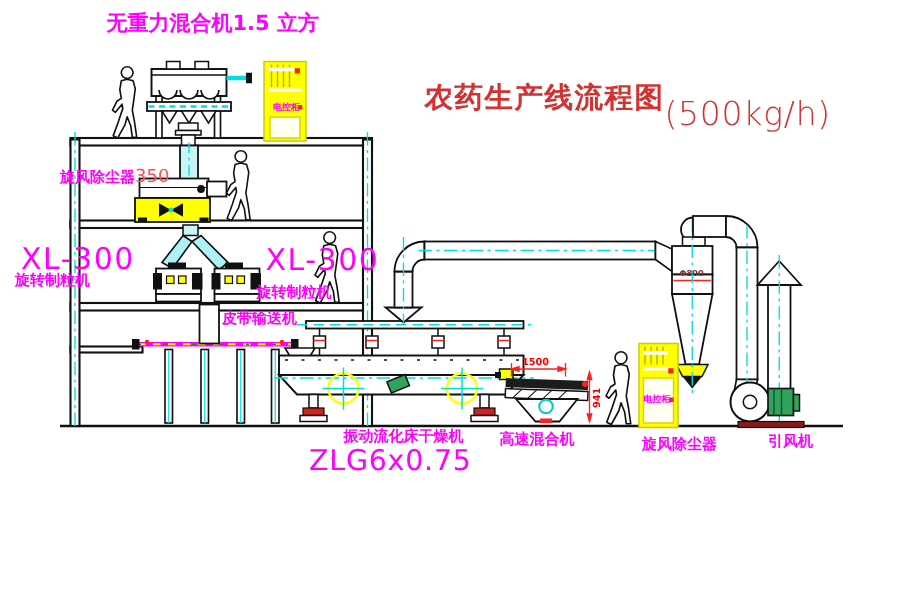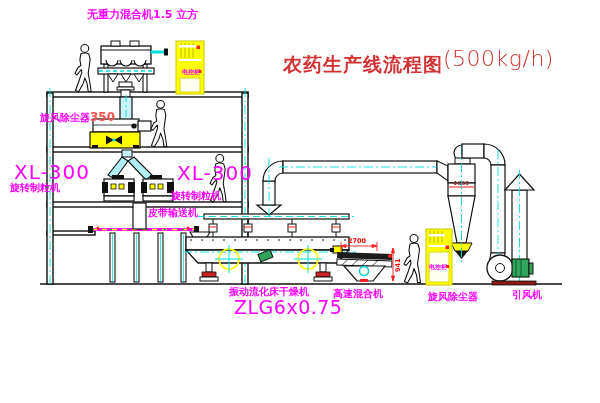--- a/index.html
+++ b/index.html
@@ -6,21 +6,21 @@
   .stage{position:relative;width:600px;height:403px;background:#ffffff;overflow:hidden;
          font-family:"DejaVu Sans", sans-serif;}
   .stage svg{position:absolute;left:0;top:0;}
   .lbl{position:absolute;white-space:nowrap;line-height:1;}
   .magenta{color:#ff00ff;}
   .small-zh{font-size:10px;font-weight:bold;letter-spacing:0px;}
   .model-big{font-size:19px;font-weight:400;letter-spacing:0.5px;}
   .xl{font-size:20px;font-weight:400;letter-spacing:1px;text-align:center;}
   .title-row{position:absolute;left:283px;top:46px;display:flex;align-items:flex-start;color:#d23232;}
   .title-zh{font-size:19px;font-weight:bold;letter-spacing:1px;padding-top:6px;}
-  .title-cap{font-size:22px;font-weight:300;letter-spacing:0.5px;}
+  .title-cap{font-size:22px;font-weight:300;letter-spacing:0.5px;margin-top:18px;}
   .dim-red{color:#ff0000;font-size:6.5px;font-weight:bold;}
   .tiny-dark{color:#803030;font-size:5.5px;font-weight:bold;}
   .cab-txt{color:#ff00ff;font-size:6px;font-weight:bold;}
   .rot90{transform:rotate(-90deg);transform-origin:left top;}
 </style>
 </head>
 <body>
 
 <div class="stage">
 
@@ -307,42 +307,42 @@
       <polygon points="393,281 391.5,276 394.5,276"></polygon>
     </g>
   </g>
 </svg>
 
 <div class="title-row">
   <span class="title-zh">农药生产线流程图</span>
   <span class="title-cap">(500kg/h)</span>
 </div>
 
-<div class="lbl magenta" style="left:87px;top:9px;font-size:11px;font-weight:bold;">无重力混合机1.5 立方</div>
+<div class="lbl magenta" style="left:71px;top:9px;font-size:14px;font-weight:bold;">无重力混合机1.5 立方</div>
 
 <div class="lbl" style="left:40px;top:108px;">
-  <span class="magenta" style="font-size:10px;font-weight:bold;">旋风除尘器</span><span style="color:#ff5050;font-size:12px;font-weight:bold;">350</span>
+  <span class="magenta" style="font-size:10px;font-weight:bold;">旋风除尘器</span><span style="color:#ff5050;font-size:12px;font-weight:normal;">350</span>
 </div>
 
 <div class="lbl magenta xl" style="left:14px;top:162px;">XL-300</div>
 <div class="lbl magenta small-zh" style="left:10px;top:183px;">旋转制粒机</div>
 
 <div class="lbl magenta xl" style="left:177px;top:163px;">XL-300</div>
 <div class="lbl magenta small-zh" style="left:171px;top:191px;">旋转制粒机</div>
 
 <div class="lbl magenta small-zh" style="left:148px;top:208px;">皮带输送机</div>
 
 <div class="lbl magenta small-zh" style="left:229px;top:287px;">振动流化床干燥机</div>
-<div class="lbl magenta model-big" style="left:234px;top:298px;">ZLG6x0.75</div>
+<div class="lbl magenta model-big" style="left:206px;top:298px;">ZLG6x0.75</div>
 
 <div class="lbl magenta small-zh" style="left:333px;top:289px;">高速混合机</div>
 
 <div class="lbl magenta small-zh" style="left:428px;top:292px;">旋风除尘器</div>
 <div class="lbl magenta small-zh" style="left:512px;top:290px;">引风机</div>
 
-<div class="lbl dim-red" style="left:348px;top:238px;">2700</div>
+<div class="lbl dim-red" style="left:348px;top:238px;">1500</div>
 <div class="lbl dim-red rot90" style="left:395px;top:272px;">941</div>
 <div class="lbl tiny-dark" style="left:453px;top:181px;">Φ800</div>
 
 <div class="lbl cab-txt" style="left:182px;top:69px;">电控柜</div>
 <div class="lbl cab-txt" style="left:429px;top:264px;">电控柜</div>
 
 </div>
 
 </body></html>

